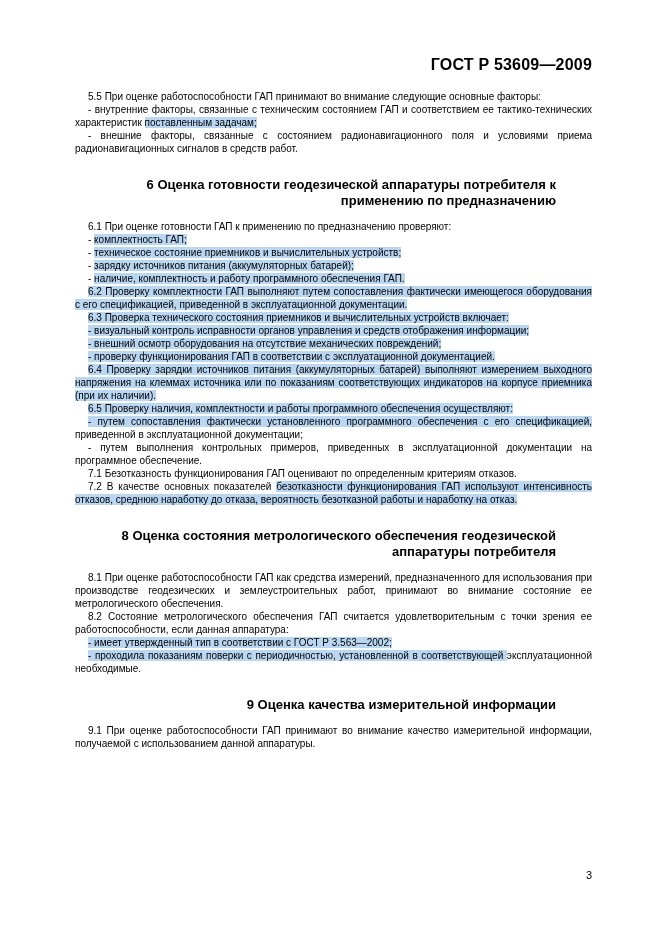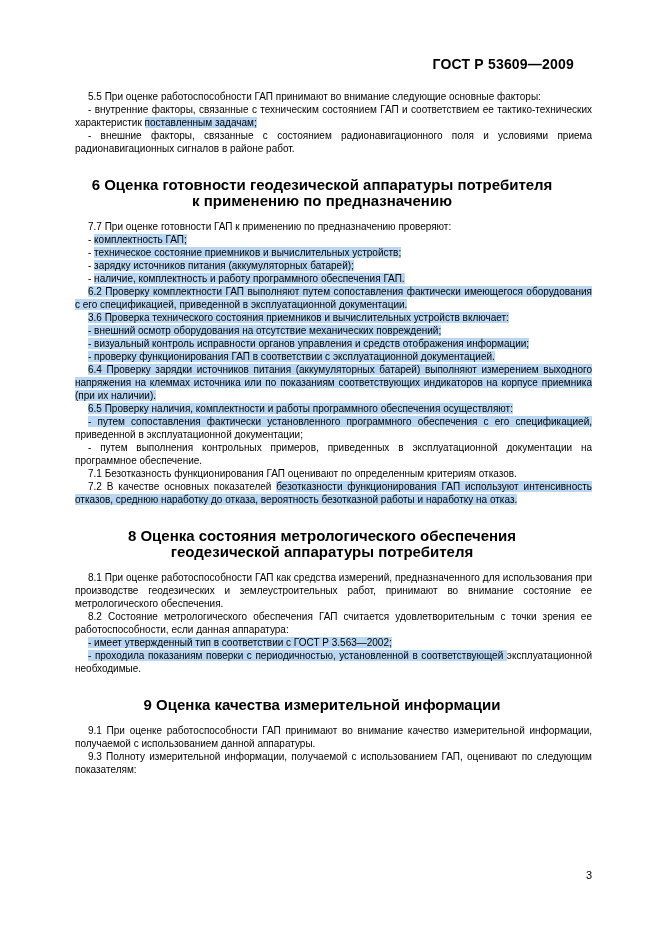--- a/index.html
+++ b/index.html
@@ -13,48 +13,48 @@
     height: 936px;
     background: #ffffff;
     font-family: "Liberation Sans", sans-serif;
     color: #000000;
     overflow: hidden;
     box-sizing: border-box;
   }
   .doc-header {
     position: absolute;
     top: 56px;
-    left: 57px;
+    left: 75px;
     width: 517px;
     text-align: right;
-    font-size: 14px;
+    font-size: 16px;
     font-weight: bold;
     letter-spacing: 0.2px;
   }
   .doc-body {
     position: absolute;
     top: 90px;
     left: 75px;
     width: 517px;
   }
   .doc-body p.para {
     margin: 0;
     font-size: 10px;
     line-height: 13px;
     text-align: justify;
     text-indent: 13px;
   }
   .doc-body h2.heading {
     margin: 22px 0 11px 0;
     padding-left: 13px;
     padding-right: 36px;
-    font-size: 15px;
+    font-size: 13px;
     line-height: 16px;
     font-weight: bold;
-    text-align: center;
+    text-align: right;
   }
   .hl {
     background: var(--hl-color, #b9d7f2);
   }
   .doc-footer {
     position: absolute;
     top: 869px;
     left: 75px;
     width: 517px;
     text-align: right;
@@ -65,44 +65,43 @@
 <body>
 
 <div class="page">
   <header class="doc-header">
     <span>ГОСТ Р 53609—2009</span>
   </header>
 
   <main class="doc-body">
       <p class="para"><span>5.5 При оценке работоспособности ГАП принимают во внимание следующие основные факторы:</span></p>
       <p class="para"><span>- внутренние факторы, связанные с техническим состоянием ГАП и соответствием ее тактико-технических характеристик </span><span class="hl">поставленным задачам;</span></p>
-      <p class="para"><span>- внешние факторы, связанные с состоянием радионавигационного поля и условиями приема радионавигационных сигналов в районе работ.</span></p>
+      <p class="para"><span>- внешние факторы, связанные с состоянием радионавигационного поля и условиями приема радионавигационных сигналов в средств работ.</span></p>
       <h2 class="heading"><span>6 Оценка готовности геодезической аппаратуры потребителя к применению по предназначению</span></h2>
-      <p class="para"><span>7.7 При оценке готовности ГАП к применению по предназначению проверяют:</span></p>
+      <p class="para"><span>6.1 При оценке готовности ГАП к применению по предназначению проверяют:</span></p>
       <p class="para"><span>- </span><span class="hl">комплектность ГАП;</span></p>
       <p class="para"><span>- </span><span class="hl">техническое состояние приемников и вычислительных устройств;</span></p>
       <p class="para"><span>- </span><span class="hl">зарядку источников питания (аккумуляторных батарей);</span></p>
       <p class="para"><span>- </span><span class="hl">наличие, комплектность и работу программного обеспечения ГАП.</span></p>
       <p class="para"><span class="hl">6.2 Проверку комплектности ГАП выполняют путем сопоставления фактически имеющегося оборудования с его спецификацией, приведенной в эксплуатационной документации.</span></p>
-      <p class="para"><span class="hl">3.6 Проверка технического состояния приемников и вычислительных устройств включает:</span></p>
+      <p class="para"><span class="hl">6.3 Проверка технического состояния приемников и вычислительных устройств включает:</span></p>
+      <p class="para"><span class="hl">- визуальный контроль исправности органов управления и средств отображения информации;</span></p>
       <p class="para"><span class="hl">- внешний осмотр оборудования на отсутствие механических повреждений;</span></p>
-      <p class="para"><span class="hl">- визуальный контроль исправности органов управления и средств отображения информации;</span></p>
       <p class="para"><span class="hl">- проверку функционирования ГАП в соответствии с эксплуатационной документацией.</span></p>
       <p class="para"><span class="hl">6.4 Проверку зарядки источников питания (аккумуляторных батарей) выполняют измерением выходного напряжения на клеммах источника или по показаниям соответствующих индикаторов на корпусе приемника (при их наличии).</span></p>
       <p class="para"><span class="hl">6.5 Проверку наличия, комплектности и работы программного обеспечения осуществляют:</span></p>
       <p class="para"><span class="hl">- путем сопоставления фактически установленного программного обеспечения с его спецификацией,</span><span> приведенной в эксплуатационной документации;</span></p>
       <p class="para"><span>- путем выполнения контрольных примеров, приведенных в эксплуатационной документации на программное обеспечение.</span></p>
       <p class="para"><span>7.1 Безотказность функционирования ГАП оценивают по определенным критериям отказов.</span></p>
       <p class="para"><span>7.2 В качестве основных показателей </span><span class="hl">безотказности функционирования ГАП используют интенсивность отказов, среднюю наработку до отказа, вероятность безотказной работы и наработку на отказ.</span></p>
       <h2 class="heading"><span>8 Оценка состояния метрологического обеспечения геодезической аппаратуры потребителя</span></h2>
       <p class="para"><span>8.1 При оценке работоспособности ГАП как средства измерений, предназначенного для использования при производстве геодезических и землеустроительных работ, принимают во внимание состояние ее метрологического обеспечения.</span></p>
       <p class="para"><span>8.2 Состояние метрологического обеспечения ГАП считается удовлетворительным с точки зрения ее работоспособности, если данная аппаратура:</span></p>
       <p class="para"><span class="hl">- имеет утвержденный тип в соответствии с ГОСТ Р 3.563—2002;</span></p>
       <p class="para"><span class="hl">- проходила показаниям поверки с периодичностью, установленной в соответствующей </span><span>эксплуатационной необходимые.</span></p>
       <h2 class="heading"><span>9 Оценка качества измерительной информации</span></h2>
       <p class="para"><span>9.1 При оценке работоспособности ГАП принимают во внимание качество измерительной информации, получаемой с использованием данной аппаратуры.</span></p>
-      <p class="para"><span>9.3 Полноту измерительной информации, получаемой с использованием ГАП, оценивают по следующим показателям:</span></p>
     </main>
 
   <footer class="doc-footer">
     <span>3</span>
   </footer>
 </div>
 
 </body></html>

